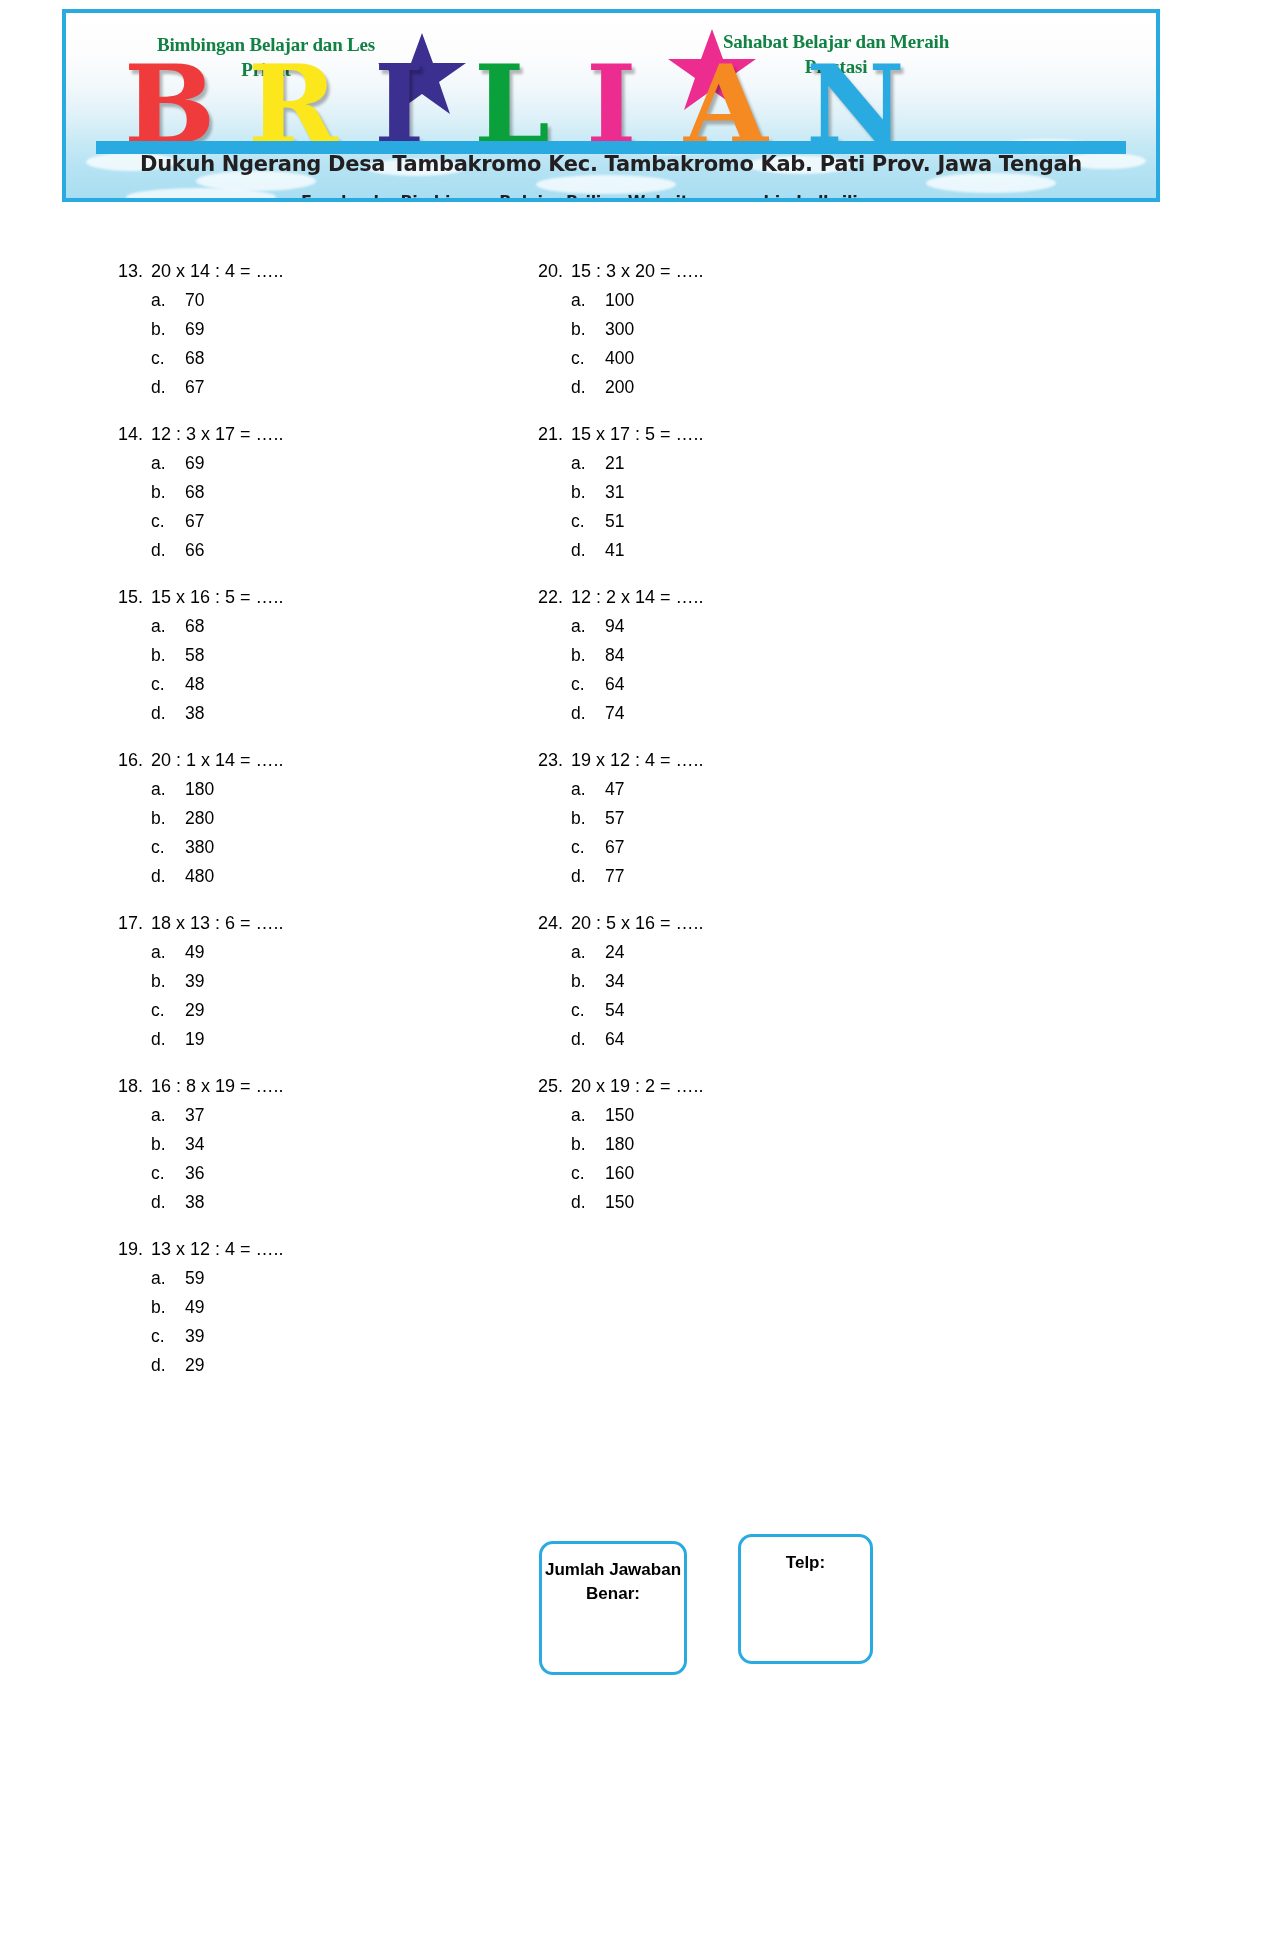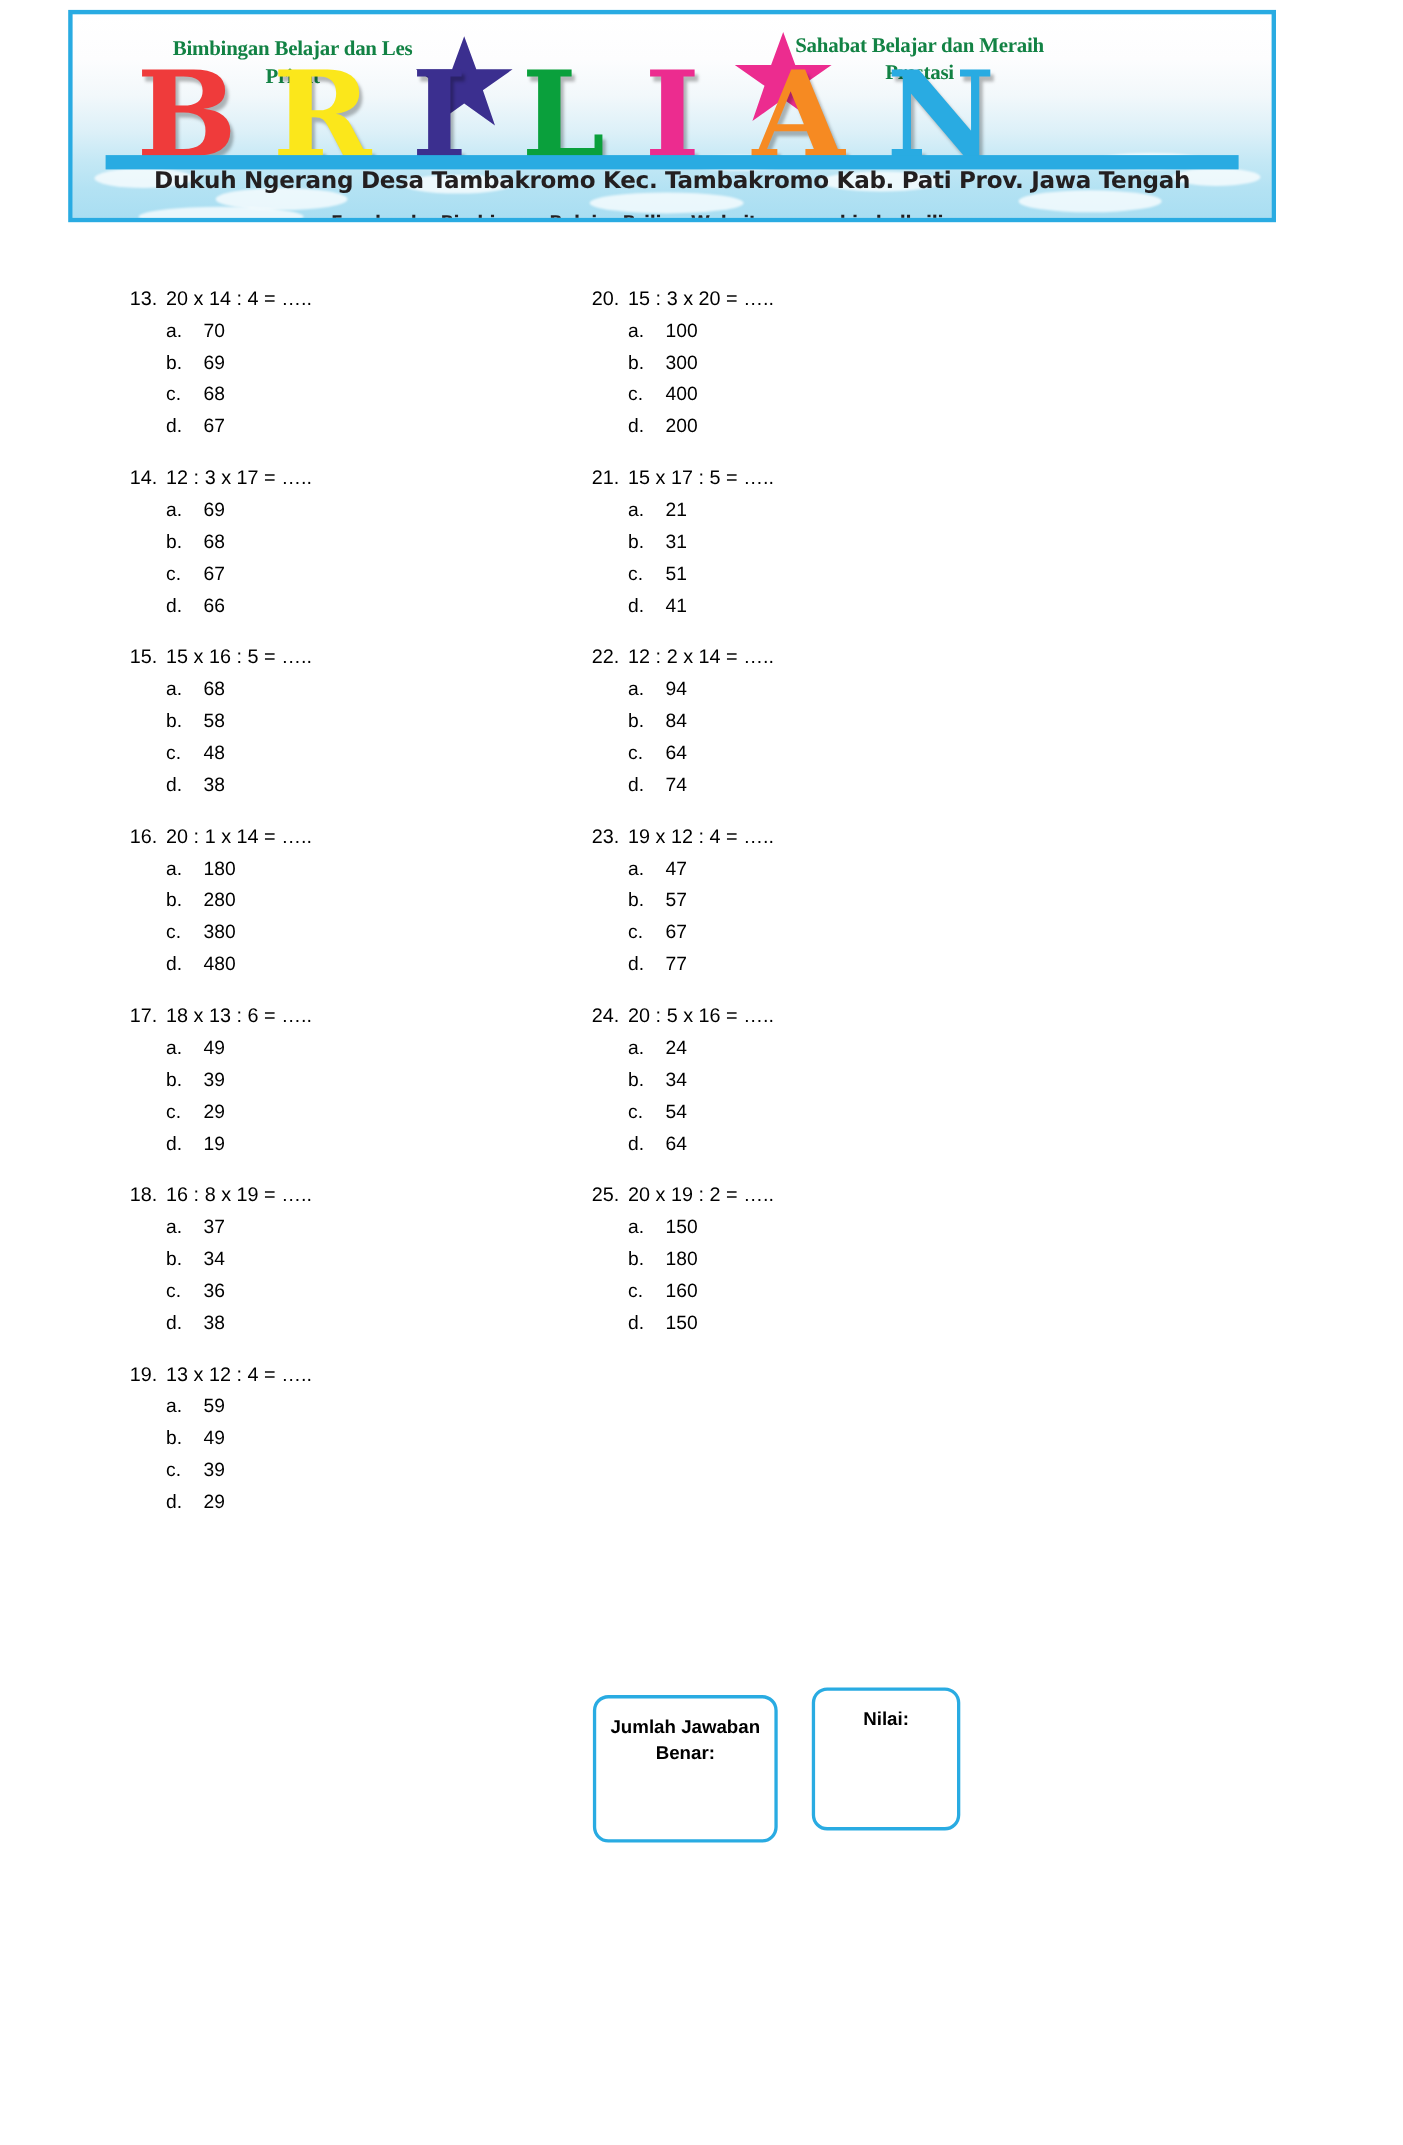--- a/index.html
+++ b/index.html
@@ -172,21 +172,21 @@
     font-family: "Liberation Sans", sans-serif;
     font-weight: bold;
     font-size: 17px;
     line-height: 24px;
     color: #000;
     padding-top: 14px;
   }
   .box-jumlah {
     left: 539px;
     top: 1541px;
-    width: 168px;
+    width: 148px;
     height: 134px;
   }
   .box-nilai {
     left: 738px;
     top: 1534px;
     width: 135px;
     height: 130px;
   }
 </style>
 </head>
@@ -529,16 +529,16 @@
           </div>
         </div>
       </div>
   </div>
 
   <div class="scorebox box-jumlah">
     <span>Jumlah Jawaban Benar:</span>
   </div>
 
   <div class="scorebox box-nilai">
-    <span>Nilai:</span>
+    <span>Telp:</span>
   </div>
 
 </div>
 
 </body></html>

